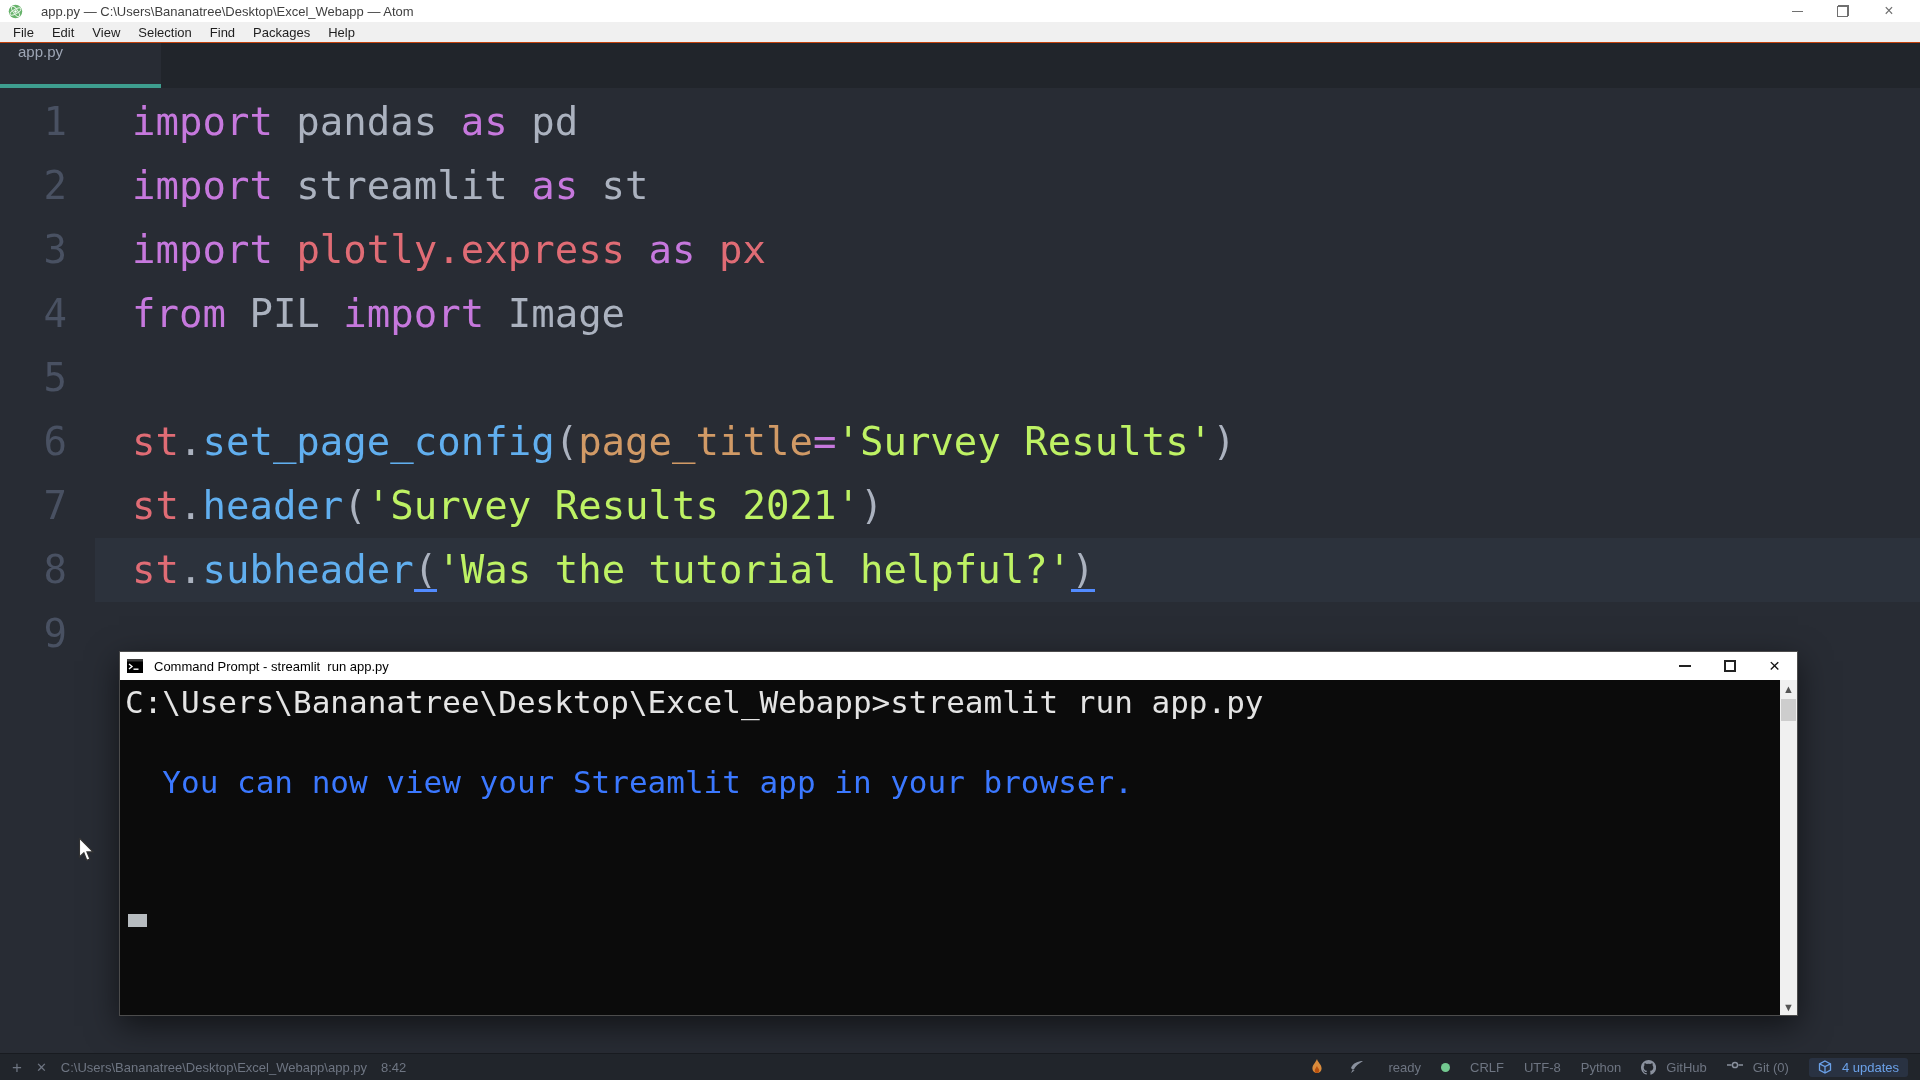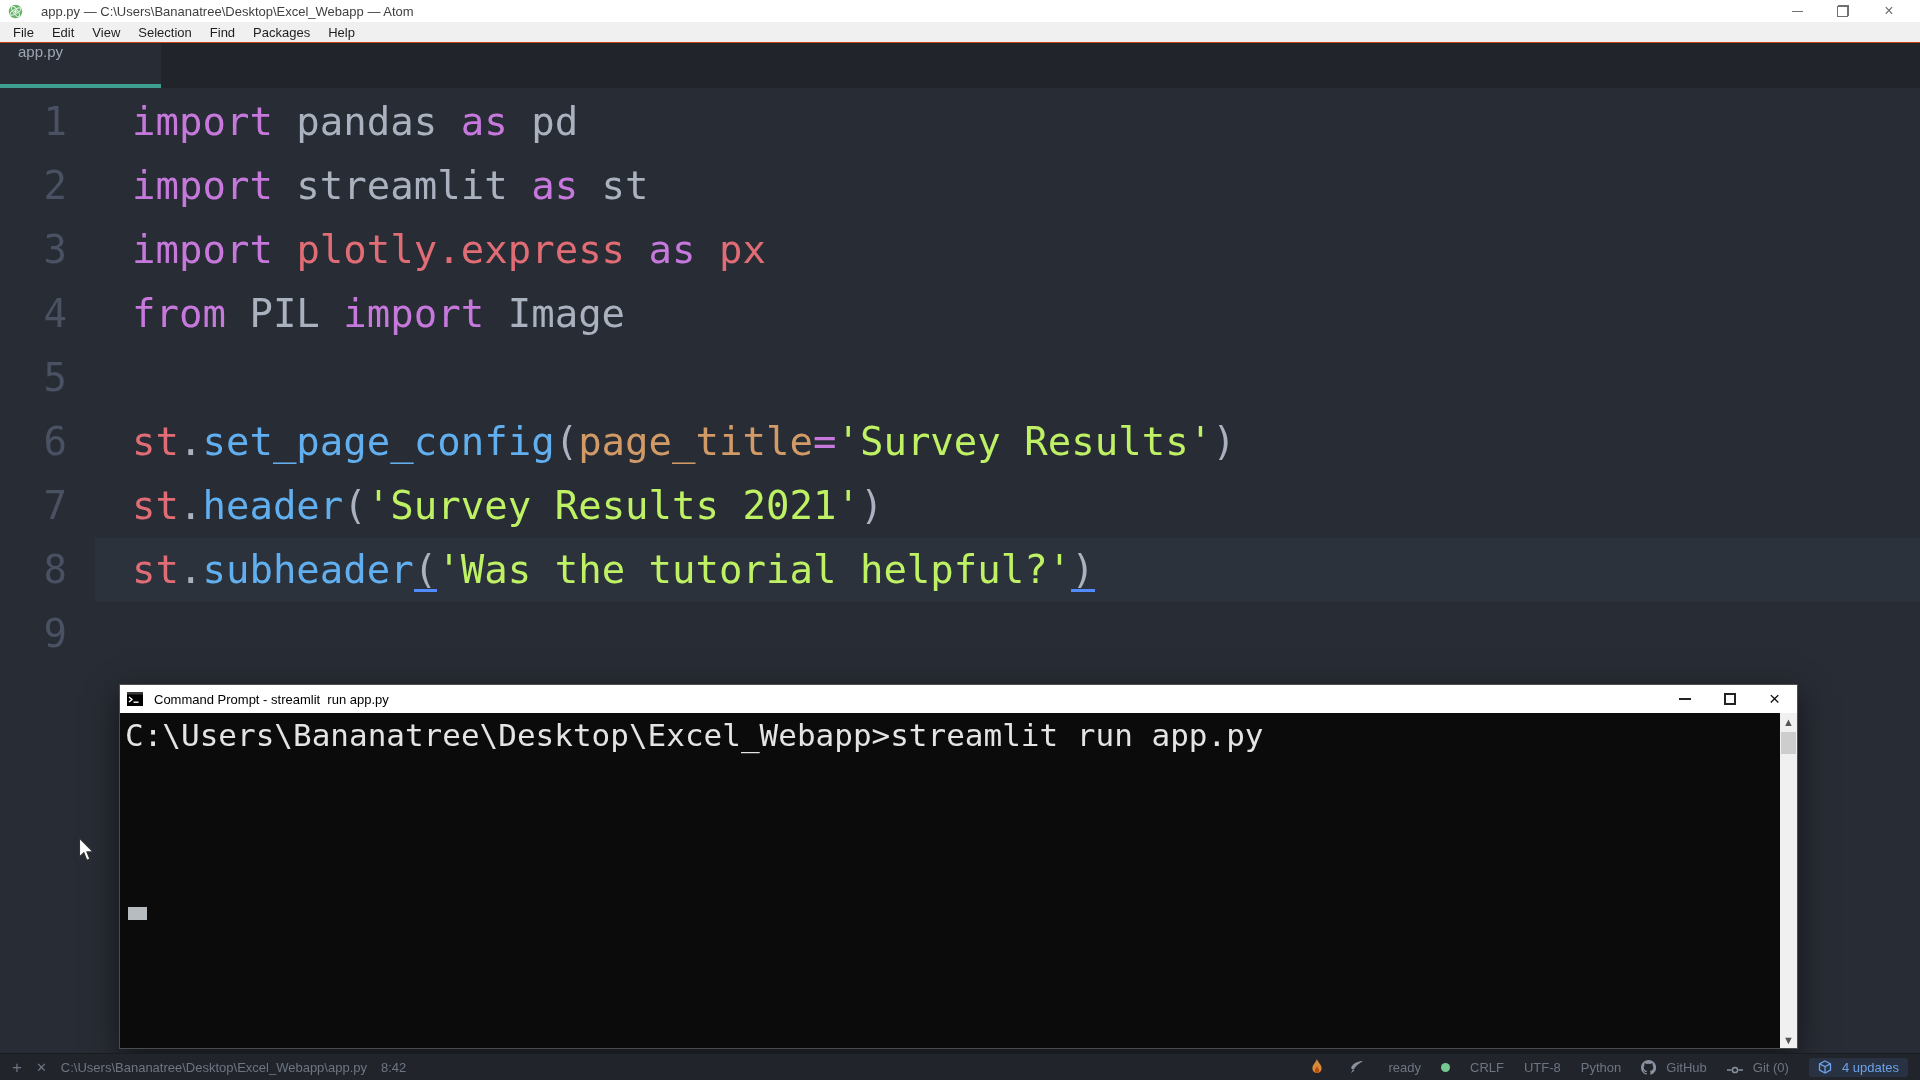--- a/index.html
+++ b/index.html
@@ -32,21 +32,21 @@
   .tk-kw{color:#c678dd}
   .tk-pl{color:#abb2bf}
   .tk-mod{color:#e06c75}
   .tk-fn{color:#61afef}
   .tk-prm{color:#d19a66}
   .tk-op{color:#c678dd}
   .tk-str{color:#bef264}
   .tk-plu{color:#abb2bf;box-shadow:inset 0 -3px 0 #528bff}
 
   
-  .cmd-window{position:absolute;left:119px;top:684px;width:1679px;height:365px;border:1px solid #4c4c4c;box-shadow:0 10px 30px rgba(0,0,0,.55);background:#0b0b0b}
+  .cmd-window{position:absolute;left:119px;top:651px;width:1679px;height:365px;border:1px solid #4c4c4c;box-shadow:0 10px 30px rgba(0,0,0,.55);background:#0b0b0b}
   .cmd-titlebar{height:28px;background:#ffffff;display:flex;align-items:center;padding-left:7px;font-size:13px;color:#000}
   .cmd-title{margin-left:7px;white-space:pre}
   .cmd-controls{margin-left:auto;display:flex;align-items:center}
   .cwc{width:45px;height:28px;display:flex;align-items:center;justify-content:center;color:#111}
   .cwc-min i{display:block;width:12px;border-bottom:2px solid #222}
   .cwc-max i{display:block;width:12px;height:12px;border:2px solid #222}
   .cwc-close{font-size:19px}
   .cmd-body{position:absolute;left:0;right:17px;top:28px;bottom:0;background:#0b0b0b;overflow:hidden;
             font-family:"DejaVu Sans Mono",monospace;font-size:31px;line-height:40px;padding:2px 0 0 5px}
   .t-line{height:40px;white-space:pre}
@@ -57,21 +57,21 @@
   .scroll-arrow{position:absolute;left:0;width:17px;height:17px;display:flex;align-items:center;justify-content:center;color:#555;font-size:11px}
   .scroll-up{top:0}.scroll-down{bottom:0}
   .scroll-thumb{position:absolute;left:1px;right:1px;top:19px;height:22px;background:#cdcdcd}
 
   
   .statusbar{position:absolute;left:0;right:0;bottom:0;height:27px;background:#21252b;border-top:1px solid #181b20;
              display:flex;align-items:center;padding:0 12px;font-size:13px;color:#6e7582}
   .sb-ico{display:inline-flex;align-items:center;justify-content:center;margin-right:4px}
   .sb-left{display:flex;align-items:center;gap:14px}
   .sb-right{margin-left:auto;display:flex;align-items:center;gap:20px}
-  .sb-item{display:flex;align-items:flex-end;gap:6px}
+  .sb-item{display:flex;align-items:flex-start;gap:6px}
   .green-dot{width:9px;height:9px;border-radius:50%;background:#73c990}
   .updates-badge{display:flex;align-items:center;gap:6px;color:#6ba1e8;background:rgba(100,148,237,.12);padding:2px 9px;border-radius:3px}
   .plus-ico{font-size:17px;line-height:1}
   .x-ico{font-size:13px;line-height:1}
 
   
   .mouse{position:absolute;left:76px;top:838px;pointer-events:none}
 </style>
 </head>
 <body>
@@ -169,20 +169,21 @@
         </span>
       <span class="cwc cwc-max">
           <i></i>
         </span>
       <span class="cwc cwc-close">×</span>
     </span>
   </div>
   <div class="cmd-body">
       <div class="t-line"><span class="t-fg">C:\Users\Bananatree\Desktop\Excel_Webapp&gt;streamlit run app.py</span></div>
       <div class="t-line"></div>
+      <div class="t-line"><span class="t-blue">  You can now view your Streamlit app in your browser.</span></div>
       <div class="t-line"></div>
       <div class="t-line"></div>
       <div class="t-line"><span class="t-cursor"></span></div>
     </div>
   <div class="cmd-scrollbar">
     <span class="scroll-arrow scroll-up">▲</span>
     <span class="scroll-thumb"></span>
     <span class="scroll-arrow scroll-down">▼</span>
   </div>
 </div>

